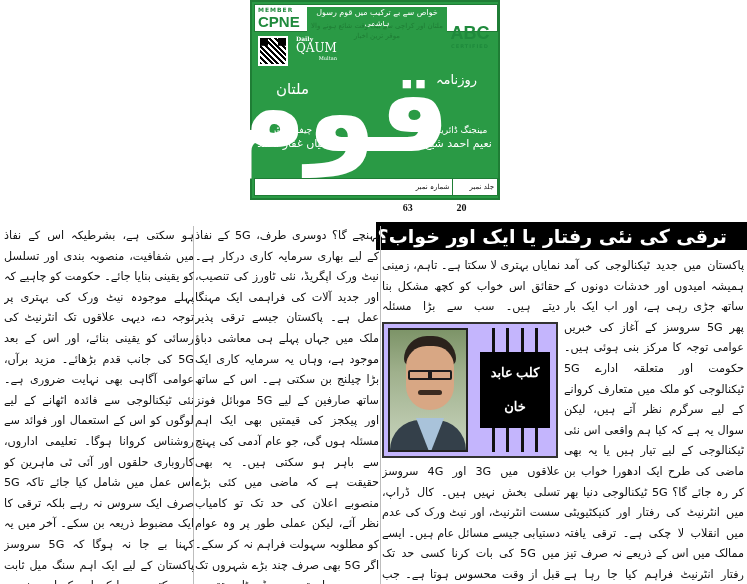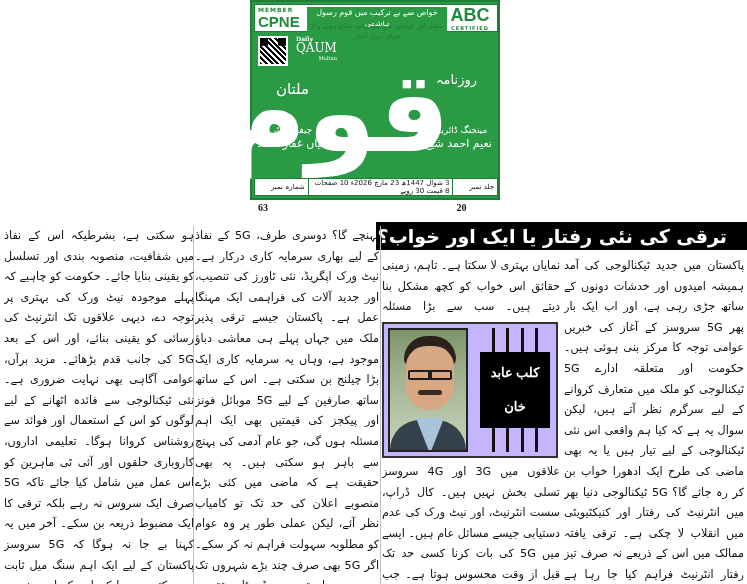--- a/index.html
+++ b/index.html
@@ -12,21 +12,21 @@
     background: #2a9a45; border: 2px solid #1f7d35;
   }
   .mh-top {
     position: absolute; left: 2px; top: 2px; width: 244px; height: 28px;
     background: #fff; border: 1px solid #1f7d35;
   }
   .cpne { position: absolute; left: 3px; top: 1px; width: 46px; text-align: left; color: #1f8a3c; }
   .cpne .small { font-size: 6px; letter-spacing: 1px; font-weight: bold; display: block; line-height: 7px; }
   .cpne .big { font-size: 15px; font-weight: bold; font-family: "Liberation Sans", sans-serif; line-height: 17px; display: block; }
   .abc { position: absolute; right: 3px; top: 1px; width: 48px; text-align: center; color: #1f8a3c; }
-  .abc .big { font-size: 18px; font-weight: bold; line-height: 19px; display: block; font-family: "Liberation Sans", sans-serif; }
+  .abc .big { font-size: 18px; font-weight: bold; line-height: 19px; display: block; font-family: "Liberation Sans", sans-serif; margin-top: 18px; }
   .abc .small { font-size: 5px; letter-spacing: 1px; font-weight: bold; display: block; line-height: 6px; }
   .mh-slogan {
     position: absolute; left: 52px; top: 2px; width: 140px; height: 28px;
     background: #2a9a45; color: #fff; font-size: 8px; line-height: 11px; text-align: center; direction: rtl;
   }
   .mh-sub {
     position: absolute; left: 52px; top: 15px; width: 140px; height: 10px;
     color: #1f7d35; font-size: 7px; line-height: 10px; text-align: center; direction: rtl;
     border: 1px solid #2a9a45;
   }
@@ -140,21 +140,20 @@
   <div class="editor-r">
     <span class="role">مینجنگ ڈائریکٹر</span>
     <span class="nm">نعیم احمد شیخ</span>
   </div>
 
   <div class="mh-bottom">
     <div class="cell">
       <span>جلد نمبر</span>
       <b>20</b>
     </div>
-    <div class="cell mid">3 شوال 1447ھ 23 مارچ 2026ء 10 صفحات 8 قیمت 30 روپے</div>
     <div class="cell">
       <span>شمارہ نمبر</span>
       <b>63</b>
     </div>
   </div>
 </div>
 
 <div class="hl-bar">ترقی کی نئی رفتار یا ایک اور خواب؟</div>
 
 <div class="col col-1">

